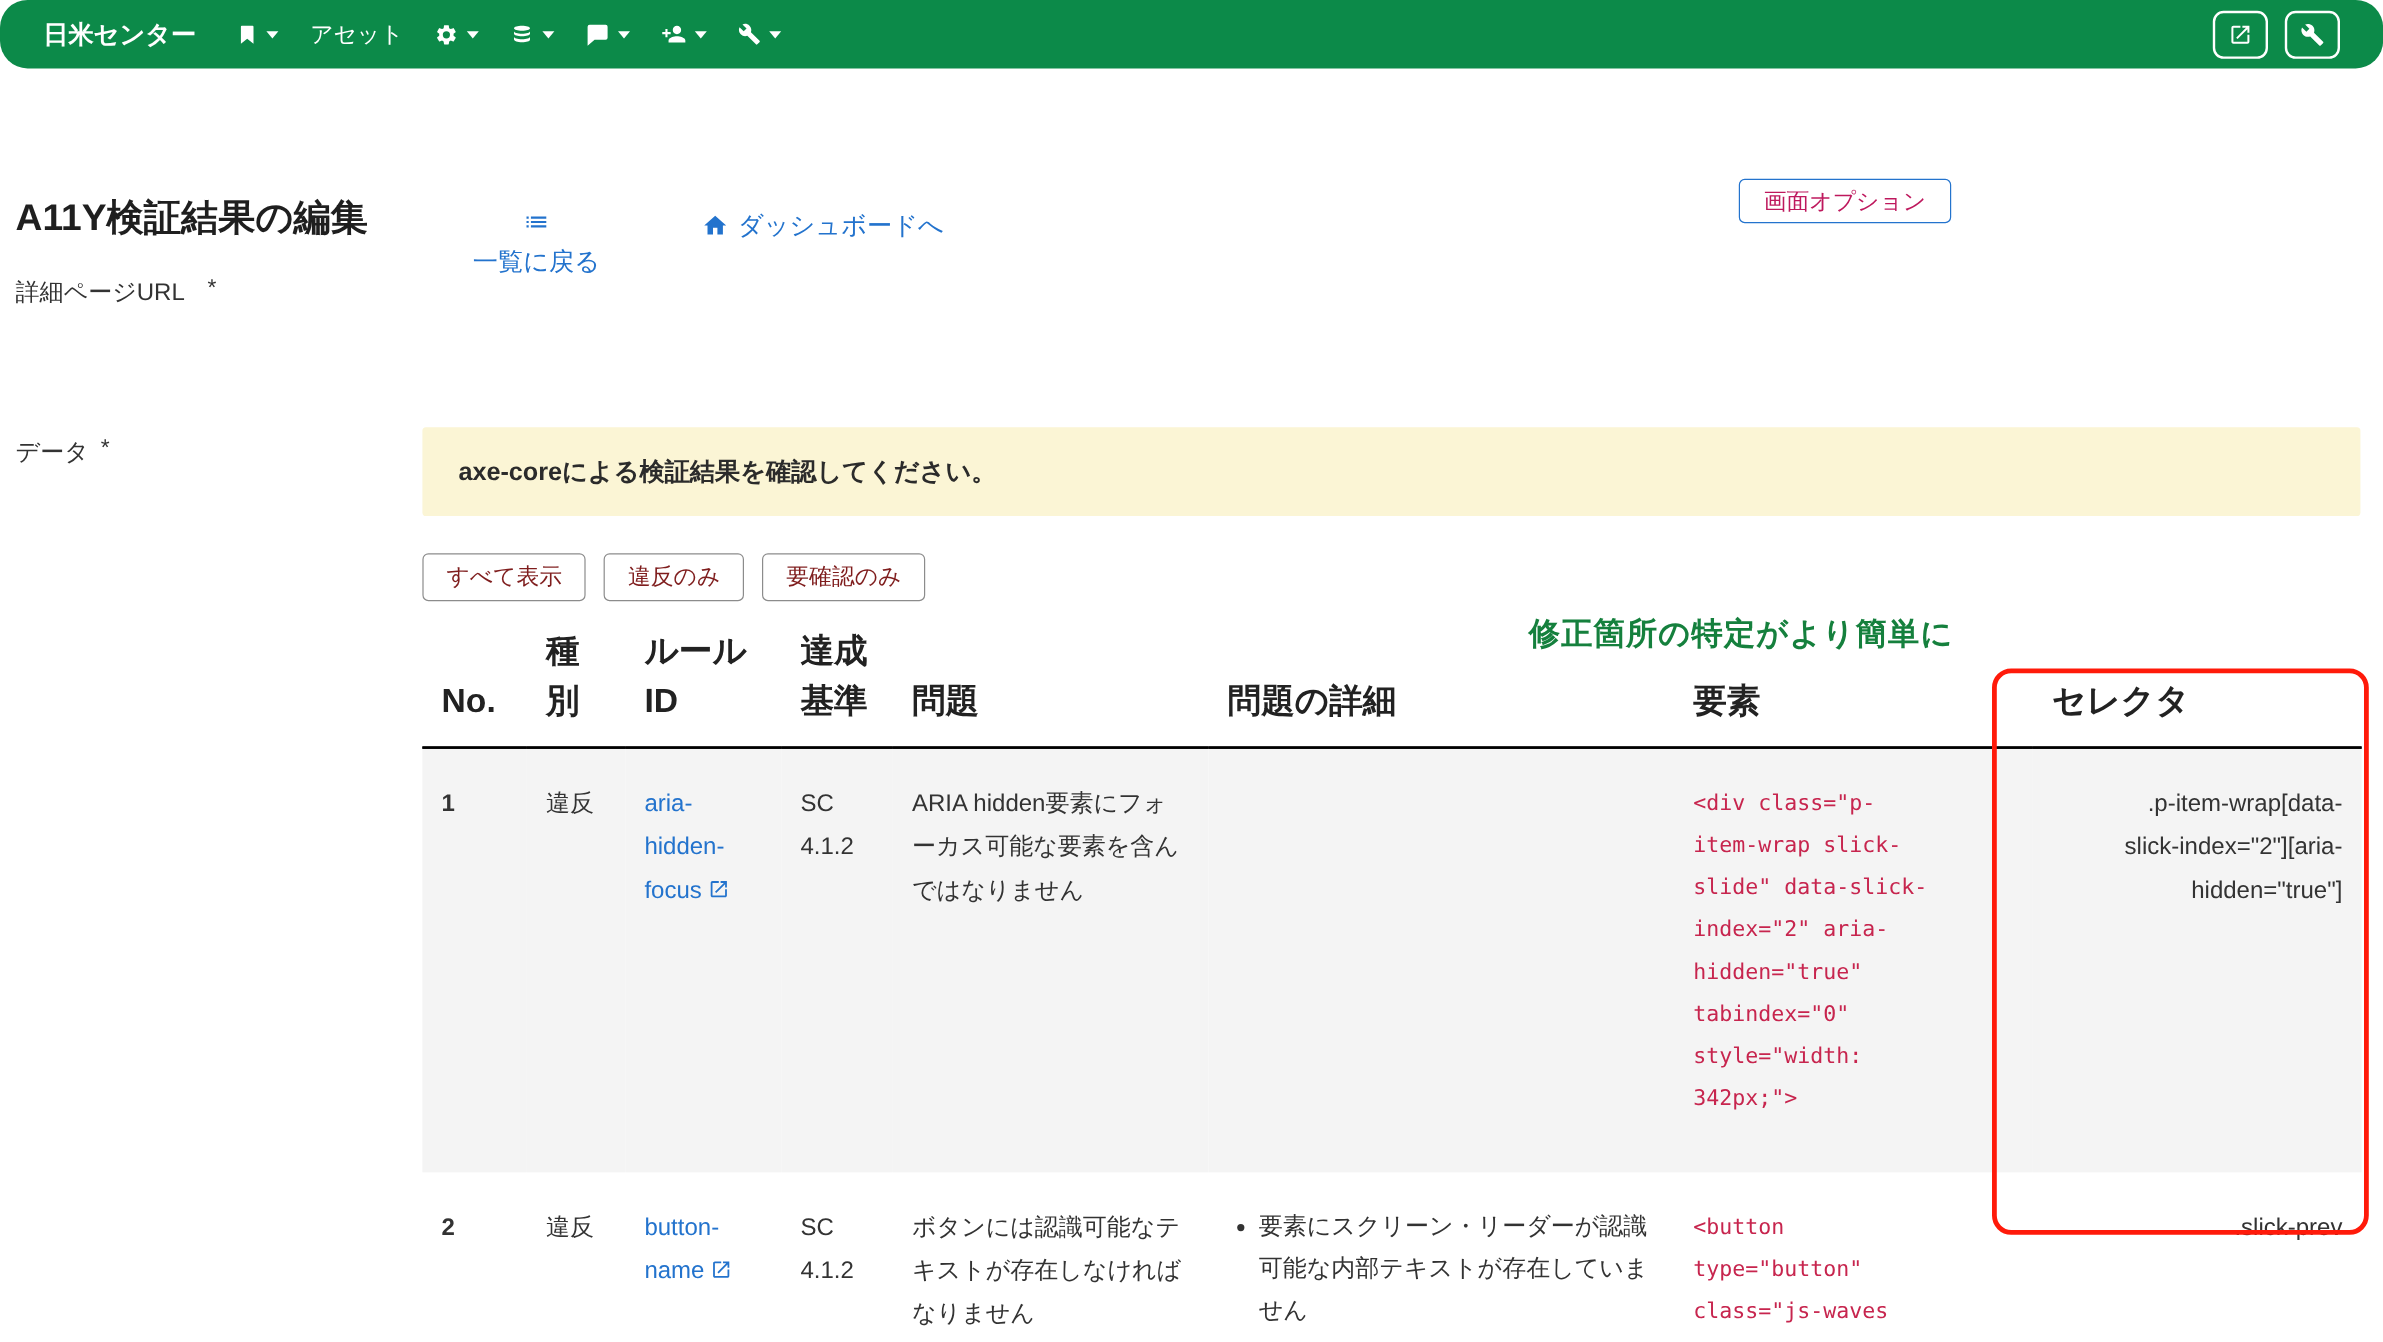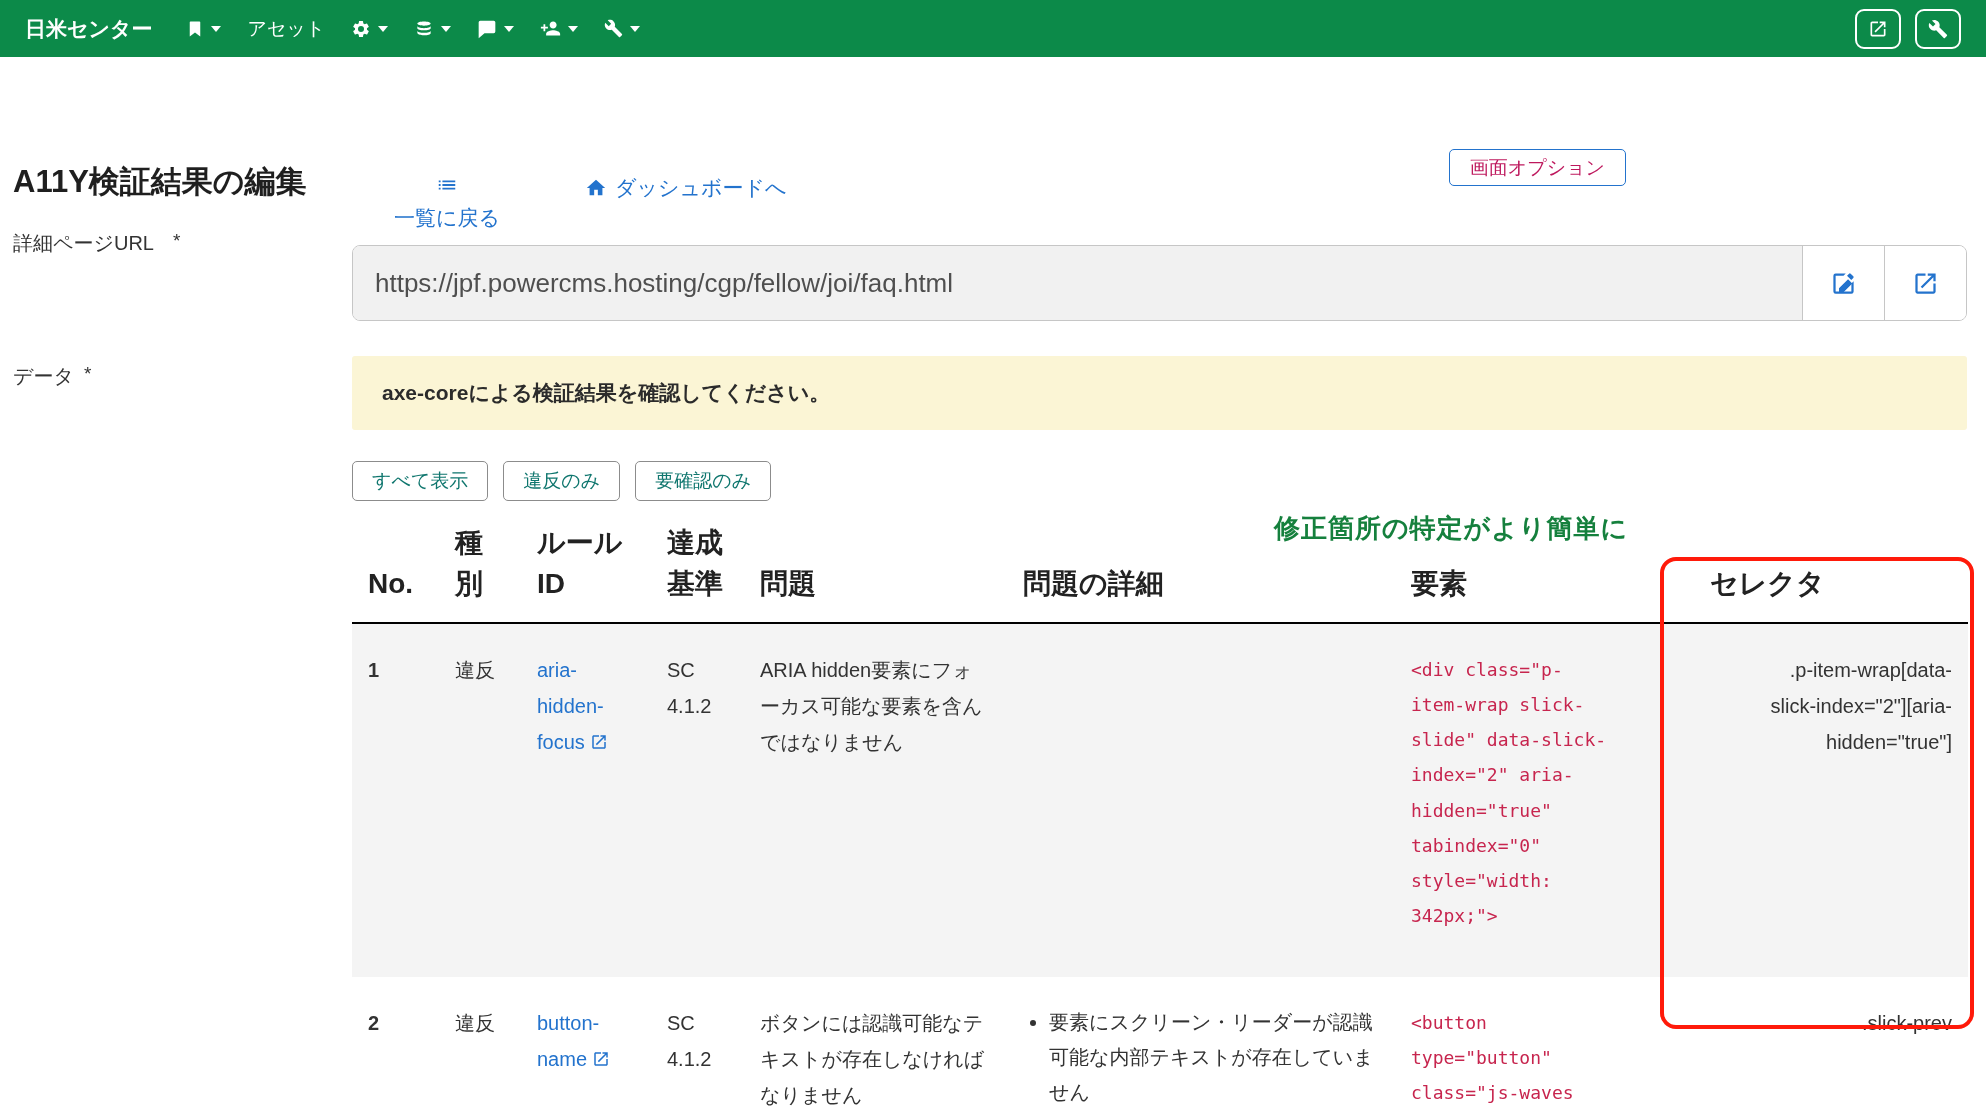--- a/index.html
+++ b/index.html
@@ -1,21 +1,21 @@
 <!DOCTYPE html>
 <html lang="ja"><head>
 <meta charset="utf-8">
 <style>
   * { margin:0; padding:0; box-sizing:border-box; }
   html,body { width:1986px; height:1118px; overflow:hidden; background:#fff;
     font-family:"Liberation Sans","DejaVu Sans",sans-serif; color:#222; }
 
   
   .topbar { height:57px; background:#0c8a49; display:flex; align-items:center;
-    justify-content:space-between; padding:0 25px; color:#fff; }
+    justify-content:space-between; padding:0 36px; color:#fff;border-radius:23px; }
   .tb-left { display:flex; align-items:center; gap:26px; }
   .brand { font-size:21px; font-weight:bold; color:#fff; text-decoration:none; margin-right:8px; cursor:pointer; }
   .nav-item { display:flex; align-items:center; gap:7px; color:#fff; text-decoration:none;
     font-size:19px; cursor:pointer; }
   .nav-item svg { display:block; }
   .caret { width:0; height:0; border-left:5px solid transparent; border-right:5px solid transparent;
     border-top:6px solid #fff; display:inline-block; }
   .tb-right { display:flex; align-items:center; gap:14px; }
   .tb-btn { width:46px; height:40px; border:2px solid #fff; border-radius:9px; background:transparent;
     color:#fff; display:flex; align-items:center; justify-content:center; cursor:pointer; }
@@ -42,21 +42,21 @@
     padding:0 22px; font-family:"Liberation Sans","DejaVu Sans",sans-serif; }
   .url-btn { width:82px; border:none; border-left:1px solid #c6c6c6; background:#fff; color:#2373cd;
     display:flex; align-items:center; justify-content:center; cursor:pointer; }
 
   .notice { position:absolute; left:352px; top:299px; width:1615px; height:74px;
     background:#fbf5d5; border-radius:3px; display:flex; align-items:center;
     padding:0 30px; font-size:21px; font-weight:bold; color:#2b2b2b; }
 
   .filters { position:absolute; left:352px; top:404px; display:flex; gap:15px; }
   .filter-btn { height:40px; padding:0 19px; background:#fff; border:1px solid #8c8c8c;
-    border-radius:5px; font-size:19px; color:#0f766e; cursor:pointer; }
+    border-radius:5px; font-size:19px; color:#7f1d1d; cursor:pointer; }
 
   .annotation { position:absolute; right:20px; top:454px; font-size:26px; font-weight:bold;
     color:#15803d; letter-spacing:1px; }
 
   
   .results { position:absolute; left:352px; top:466px; width:1616px;
     border-collapse:collapse; table-layout:fixed; }
   .results th { vertical-align:bottom; text-align:left; padding:0 16px 18px 16px;
     border-bottom:2px solid #000000; font-size:28px; font-weight:bold; color:#222;
     white-space:pre-line; line-height:1.45; }
@@ -161,34 +161,20 @@
     <span>ダッシュボードへ</span>
   </a>
 
   <button class="screen-options">画面オプション</button>
 
   <div class="field-label" style="top:173px;gap:19px;">
     <span>詳細ページURL</span>
     <span class="req">*</span>
   </div>
 
-  <div class="url-group">
-    <input class="url-input" type="text" value="https://jpf.powercms.hosting/cgp/fellow/joi/faq.html" style="">
-    <button class="url-btn">
-      <svg width="27" height="27" viewBox="0 0 24 24" fill="currentColor">
-          <path d="M19 19H5V5h7l2-2H5a2 2 0 0 0-2 2v14a2 2 0 0 0 2 2h14a2 2 0 0 0 2-2v-9l-2 2v7z"></path>
-          <path d="M20.71 7.04a1 1 0 0 0 0-1.41l-2.34-2.34a1 1 0 0 0-1.41 0l-1.83 1.83 3.75 3.75 1.83-1.83zM8 16.25V20h3.75l8.06-8.06-3.75-3.75L8 16.25z"></path>
-        </svg>
-    </button>
-    <button class="url-btn">
-      <svg width="27" height="27" viewBox="0 0 24 24" fill="currentColor">
-          <path d="M19 19H5V5h7V3H5c-1.11 0-2 .9-2 2v14c0 1.1.89 2 2 2h14c1.1 0 2-.9 2-2v-7h-2v7zM14 3v2h3.59l-9.83 9.83 1.41 1.41L19 6.41V10h2V3h-7z"></path>
-        </svg>
-    </button>
-  </div>
 
   <div class="field-label" style="top:306px;">
     <span>データ</span>
     <span class="req">*</span>
   </div>
 
   <div class="notice">axe-coreによる検証結果を確認してください。</div>
 
   <div class="filters">
     <button class="filter-btn">すべて表示</button>

